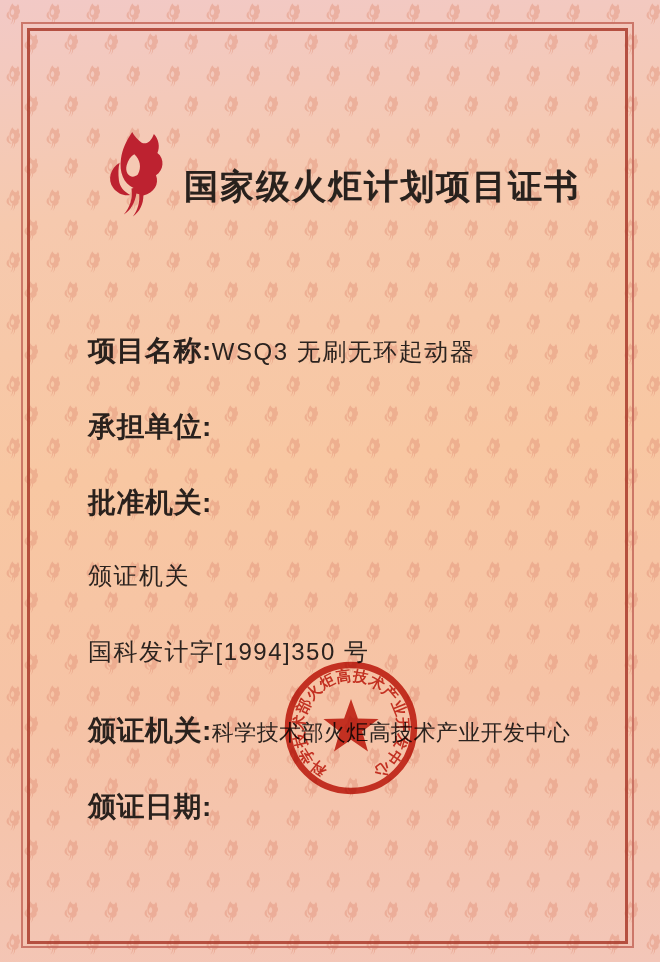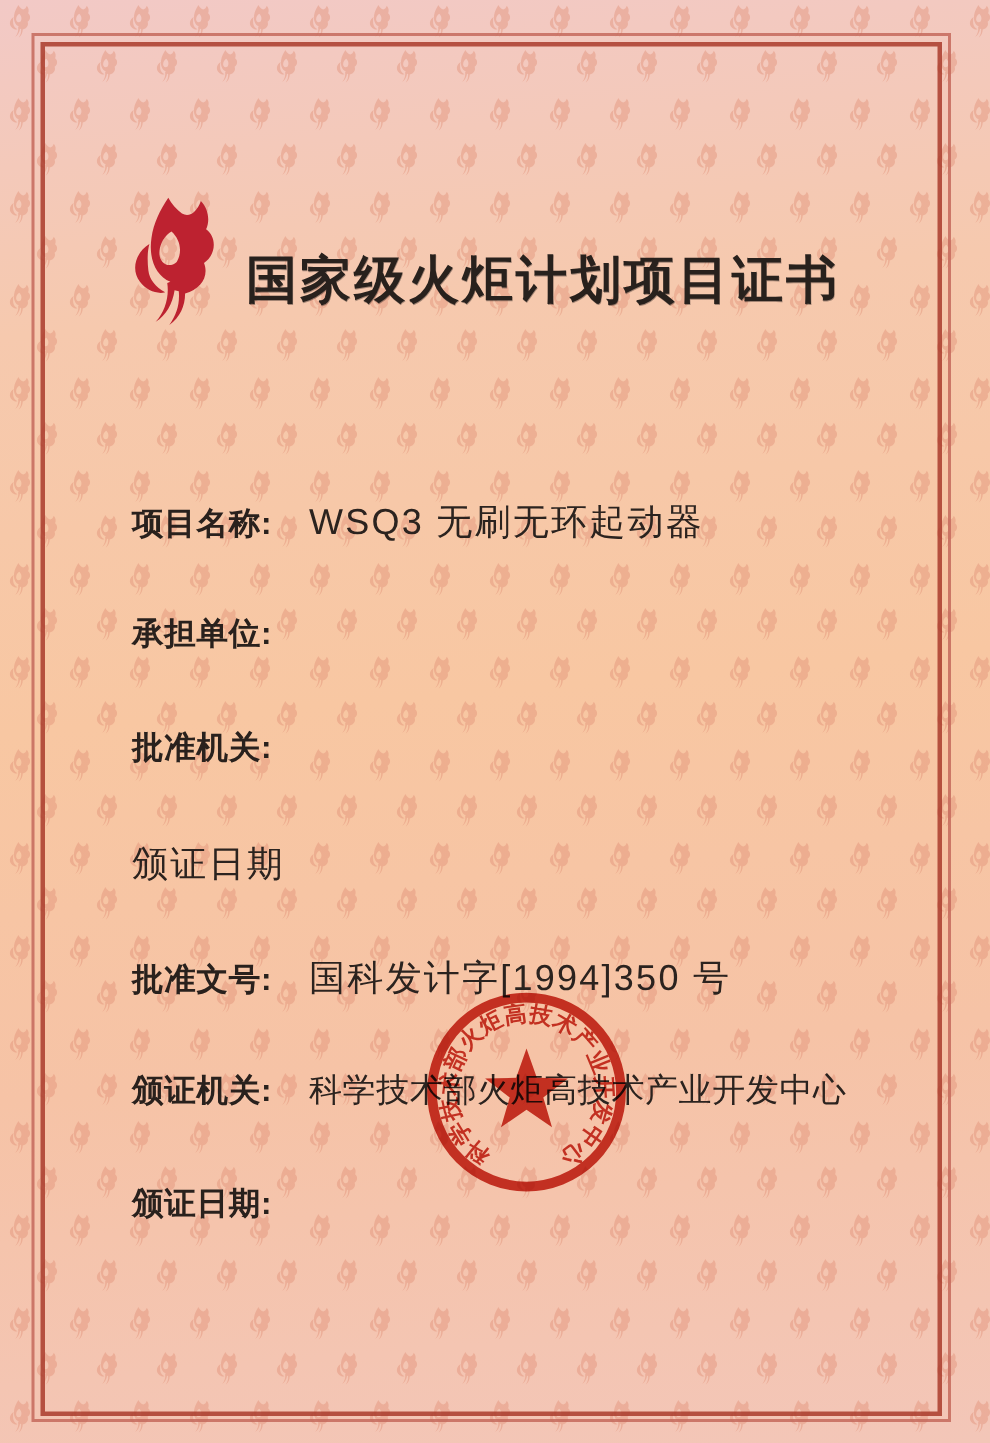--- a/index.html
+++ b/index.html
@@ -30,21 +30,21 @@
     pointer-events: none;
   }
   .frame-inner {
     position: absolute;
     top: 28px; left: 27px; right: 32px; bottom: 18px;
     border: 3px solid rgba(169, 59, 44, 0.85);
     pointer-events: none;
   }
   .titlebar {
     position: absolute;
-    left: 80px;
+    left: 100px;
     top: 128px;
     height: 96px;
     display: flex;
     align-items: center;
   }
   .logo-svg { width: 70px; height: 94px; flex: 0 0 auto; }
   .cert-title {
     margin: 0 0 0 14px;
     padding-top: 22px;
     font-size: 34px;
@@ -62,21 +62,21 @@
   }
   .row {
     display: flex;
     align-items: baseline;
     height: 26px;
     margin-bottom: 50px;
     white-space: nowrap;
   }
   .label {
     flex: 0 0 118px;
-    font-size: 21px;
+    font-size: 28px;
     font-weight: 700;
     color: #29211d;
     letter-spacing: 0.5px;
   }
   .value {
     font-size: 24px;
     font-weight: 400;
     color: #2b231f;
     letter-spacing: 1.5px;
   }
@@ -142,24 +142,23 @@
       <span class="label">项目名称:</span>
       <span class="value">WSQ3 无刷无环起动器</span>
     </div>
     <div class="row">
       <span class="label">承担单位:</span>
     </div>
     <div class="row">
       <span class="label">批准机关:</span>
     </div>
     <div class="row">
-      <span class="value">颁证日期</span>
+      <span class="value">颁证机关</span>
     </div>
     <div class="row">
-      <span class="label">批准文号:</span>
       <span class="value">国科发计字[1994]350 号</span>
     </div>
     <div class="row">
       <span class="label">颁证机关:</span>
       <span class="value small">科学技术部火炬高技术产业开发中心</span>
     </div>
     <div class="row">
       <span class="label">颁证日期:</span>
     </div>
   </div>

